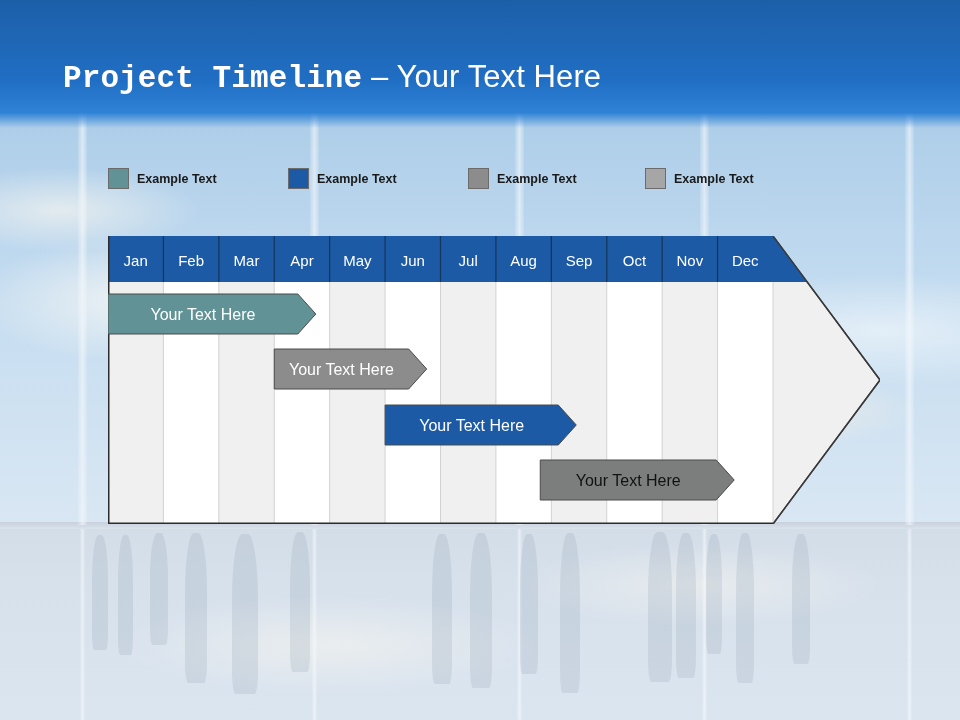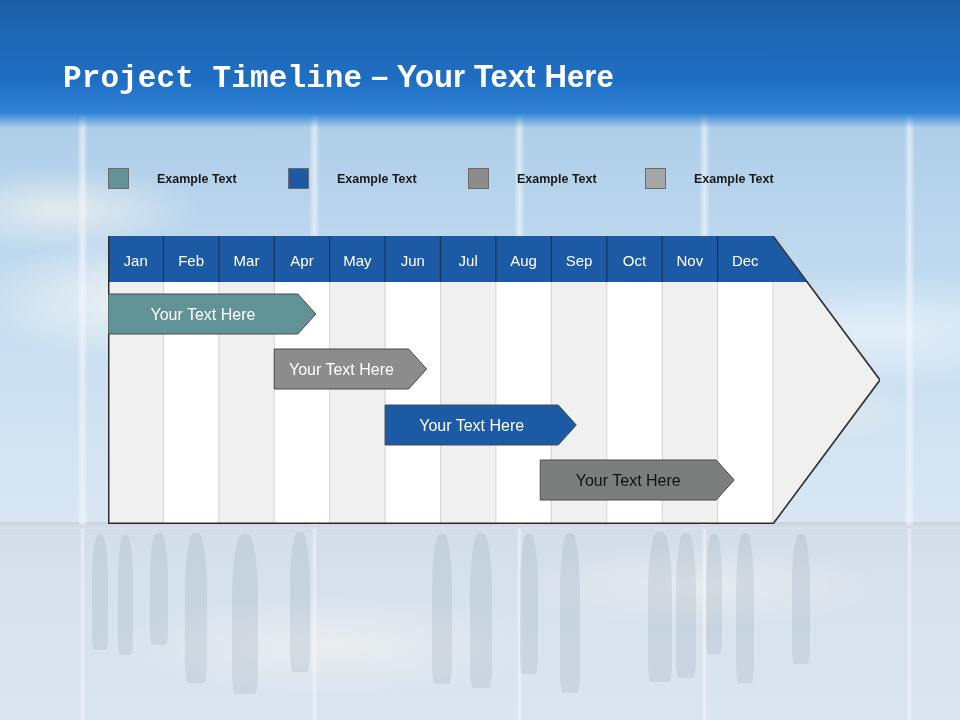--- a/index.html
+++ b/index.html
@@ -43,28 +43,28 @@
   
   .banner{
     position:absolute;left:0;top:0;width:960px;height:128px;
     background:linear-gradient(180deg,#1b5fa8 0%,#1f66b4 28%,#1f6ec4 62%,#2f82d6 88%,rgba(86,150,214,0) 100%);
   }
   .title{
     position:absolute;left:63px;top:59px;
     font-size:31px;color:#ffffff;letter-spacing:.1px;white-space:nowrap;
   }
   .title .strong{font-weight:bold;font-family:Liberation Mono, monospace;}
-  .title .light{font-weight:bold;text-align:right;}
+  .title .light{font-weight:normal;text-align:right;}
 
   
   .legend{position:absolute;left:108px;top:168px;width:700px;height:26px;}
   .legend-item{position:absolute;top:0;display:flex;align-items:center;}
   .swatch{width:21px;height:21px;border:1px solid #6b6b6b;box-sizing:border-box;}
   .legend-label{
-    margin-left:28px;font-size:12.5px;font-weight:bold;color:#1a1a1a;white-space:nowrap;
+    margin-left:8px;font-size:12.5px;font-weight:bold;color:#1a1a1a;white-space:nowrap;
   }
 
   
   .chart{position:absolute;left:108px;top:236px;width:772px;height:288px;}
   .chart svg{position:absolute;left:0;top:0;}
 </style>
 </head>
 <body>
 
 <div id="slide">

